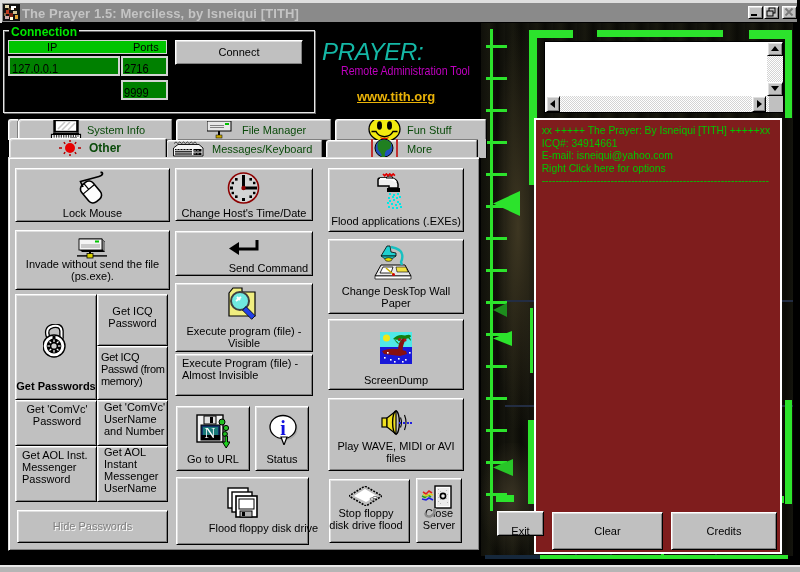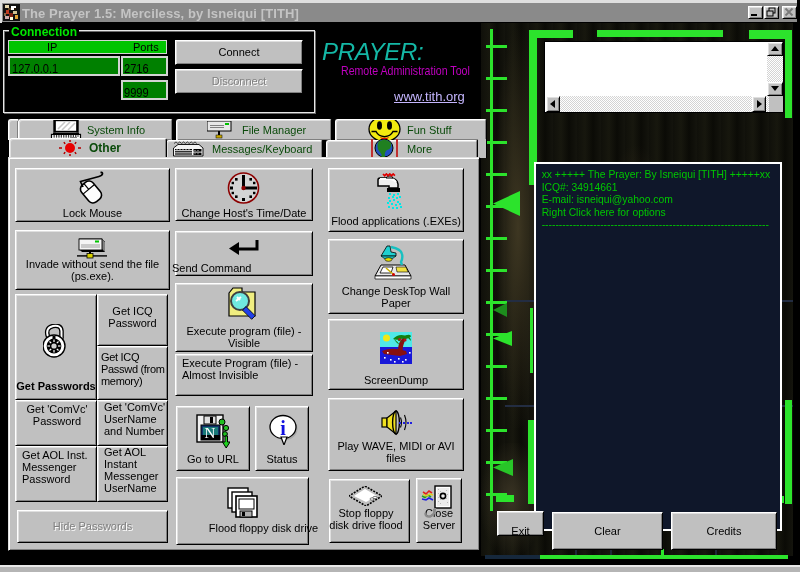--- a/index.html
+++ b/index.html
@@ -8,21 +8,21 @@
 .abs{position:absolute;}
 .btn{background:#c0c0c0;border:1px solid;border-color:#fff #000 #000 #fff;box-shadow:inset 1px 1px 0 #dfdfdf,inset -1px -1px 0 #808080;box-sizing:border-box;color:#000;text-align:center;}
 .cell{background:#c0c0c0;border:1px solid;border-color:#fff #000 #000 #fff;box-shadow:inset 1px 1px 0 #dfdfdf,inset -1px -1px 0 #808080;box-sizing:border-box;color:#000;}
 .dis{color:#808080;text-shadow:1px 1px 0 #fff;}
 .f12{font-size:11px;line-height:12px;color:#000;}
 .tbtn svg,.btn svg{display:block;}
 .tbtn{top:3px;width:15px;height:13px;background:#c0c0c0;border:1px solid;border-color:#fff #000 #000 #fff;box-shadow:inset 1px 1px 0 #dfdfdf,inset -1px -1px 0 #808080;box-sizing:border-box;}
 .gcell{box-sizing:border-box;border:2px solid #d4d4d4;color:#000;background:#008000;}
 #rp{left:481px;top:23px;width:312px;height:533px;background:#15150c;overflow:hidden;}
 .grn{background:#2ce32c;}
-#console{left:534px;top:118px;width:248px;height:369px;background:#0f172a;border:2px solid #fff;box-sizing:border-box;color:#00c800;font-size:11px;line-height:12.6px;overflow:hidden;margin-top:44px;}
+#console{left:534px;top:118px;width:248px;height:436px;background:#7f1d1d;border:2px solid #fff;box-sizing:border-box;color:#00c800;font-size:11px;line-height:12.6px;overflow:hidden;}
 .tab{background:#c0c0c0;border:1px solid;border-color:#fff #000 #000 #fff;box-shadow:inset 1px 1px 0 #dfdfdf,inset -1px -1px 0 #808080;border-bottom:none;border-radius:3px 3px 0 0;box-sizing:border-box;}
 .tabtxt{color:#0a4a0a;font-size:11px;}
 #body3d{left:8px;top:157px;width:472px;height:394px;background:#c0c0c0;border:1px solid;border-color:#dfdfdf #000 #000 #dfdfdf;box-shadow:inset 1px 1px 0 #fff,inset -1px -1px 0 #808080;box-sizing:border-box;}
 .sqz{transform-origin:0 0;white-space:nowrap;}
 </style>
 </head>
 <body>
 <div id="win">
 
   <div class="abs" style="left:0;top:0;width:800px;height:3px;background:#dfdfdf;"></div>
@@ -73,25 +73,24 @@
   <div class="abs gcell" style="left:8px;top:56px;width:112px;height:20px;">
       <span class="abs sqz" style="left:2px;top:3px;font-size:13.5px;transform:scaleX(0.82);">127.0.0.1</span>
     </div>
   <div class="abs gcell" style="left:121px;top:56px;width:47px;height:20px;">
       <span class="abs sqz" style="left:1px;top:3px;font-size:13.5px;transform:scaleX(0.82);">2716</span>
     </div>
   <div class="abs gcell" style="left:121px;top:80px;width:47px;height:20px;">
       <span class="abs sqz" style="left:1px;top:3px;font-size:13.5px;transform:scaleX(0.82);">9999</span>
     </div>
   <div class="abs btn" style="left:175px;top:40px;width:128px;height:25px;font-size:11px;line-height:23px;">Connect</div>
-  <div class="abs btn dis" style="left:175px;top:69px;width:128px;height:25px;font-size:11px;line-height:23px;">Disconnect</div>
 
   <div class="abs sqz" style="left:322px;top:40px;color:#14b8a6;font-size:24px;line-height:24px;font-style:italic;letter-spacing:-0.3px;">PRAYER:</div>
   <div class="abs sqz" style="left:341px;top:64px;color:#c000c0;font-size:13px;line-height:13px;transform:scaleX(0.815);">Remote Administration Tool</div>
-  <div class="abs" style="left:394px;top:90px;color:#c4b5fd;font-size:13px;line-height:13px;text-decoration:underline;">www.tith.org</div>
+  <div class="abs" style="left:357px;top:90px;color:#eab308;font-size:13px;line-height:13px;text-decoration:underline;font-weight:bold;">www.tith.org</div>
 
   <div class="abs" id="rp">
     <div class="abs" style="left:0;top:0;width:312px;height:533px;background:repeating-linear-gradient(90deg,#10100a 0px,#17170e 8px,#0b0b06 16px,#14140d 24px);"></div>
     <div class="abs" style="left:12px;top:5px;width:50px;height:400px;background:radial-gradient(ellipse at center,#3e3722 0%,rgba(0,0,0,0) 72%);"></div>
     <div class="abs" style="left:120px;top:120px;width:70px;height:220px;background:radial-gradient(ellipse at center,#30291a 0%,rgba(0,0,0,0) 70%);"></div>
     <div class="abs" style="left:0px;top:420px;width:60px;height:113px;background:radial-gradient(ellipse at center,#3a3424 0%,rgba(0,0,0,0) 75%);"></div>
     <div class="abs" style="left:24px;top:277px;width:288px;height:2px;background:#232d42;"></div>
     <div class="abs" style="left:24px;top:382px;width:288px;height:2px;background:#232d42;"></div>
     <div class="abs" style="left:94px;top:240px;width:2px;height:293px;background:#1e2838;"></div>
     <div class="abs" style="left:129px;top:240px;width:2px;height:293px;background:#1e2838;"></div>
@@ -291,21 +290,21 @@
   <div class="abs f12" style="left:104px;top:401px;width:64px;">Get 'ComVc'<br>UserName<br>and Number</div>
   <div class="abs cell" style="left:15px;top:446px;width:82px;height:56px;"></div>
   <div class="abs f12" style="left:22px;top:449px;width:74px;">Get AOL Inst.<br>Messenger<br>Password</div>
   <div class="abs cell" style="left:97px;top:446px;width:71px;height:56px;"></div>
   <div class="abs f12" style="left:104px;top:446px;width:64px;">Get AOL<br>Instant<br>Messenger<br>UserName</div>
   <div class="abs btn dis" style="left:17px;top:510px;width:151px;height:33px;font-size:11px;line-height:31px;">Hide Passwords</div>
 
   <div class="abs btn" style="left:175px;top:168px;width:138px;height:53px;"></div>
   <div class="abs f12" style="left:175px;top:207px;width:138px;text-align:center;">Change Host's Time/Date</div>
   <div class="abs btn" style="left:175px;top:231px;width:138px;height:45px;"></div>
-  <div class="abs f12" style="left:172px;top:262px;width:151px;">Send Command</div>
+  <div class="abs f12" style="left:193px;top:262px;width:151px;text-align:center;">Send Command</div>
   <div class="abs btn" style="left:175px;top:283px;width:138px;height:69px;"></div>
   <div class="abs f12" style="left:175px;top:325px;width:138px;text-align:center;">Execute program (file) -<br>Visible</div>
   <div class="abs btn" style="left:175px;top:354px;width:138px;height:42px;"></div>
   <div class="abs f12" style="left:182px;top:357px;width:130px;">Execute Program (file) -<br>Almost Invisible</div>
   <div class="abs btn" style="left:176px;top:406px;width:74px;height:65px;"></div>
   <div class="abs f12" style="left:176px;top:453px;width:74px;text-align:center;">Go to URL</div>
   <div class="abs btn" style="left:255px;top:406px;width:54px;height:65px;"></div>
   <div class="abs f12" style="left:255px;top:453px;width:54px;text-align:center;">Status</div>
   <div class="abs btn" style="left:176px;top:477px;width:133px;height:68px;"></div>
   <div class="abs f12" style="left:176px;top:522px;width:133px;text-align:center;margin-left:21px;">Flood floppy disk drive</div>

